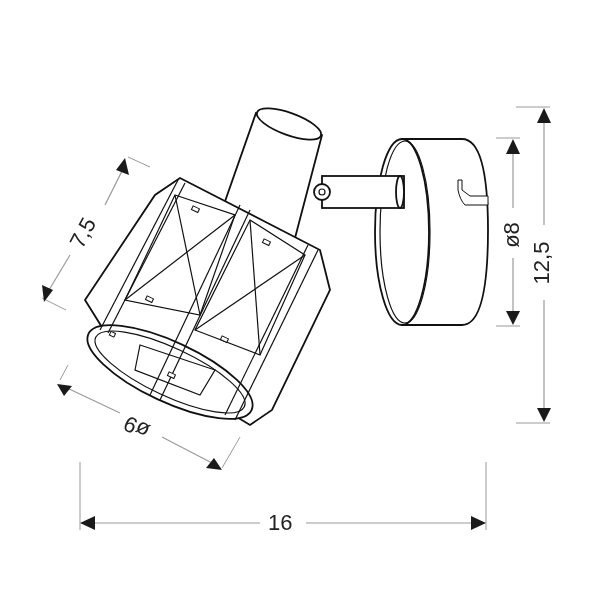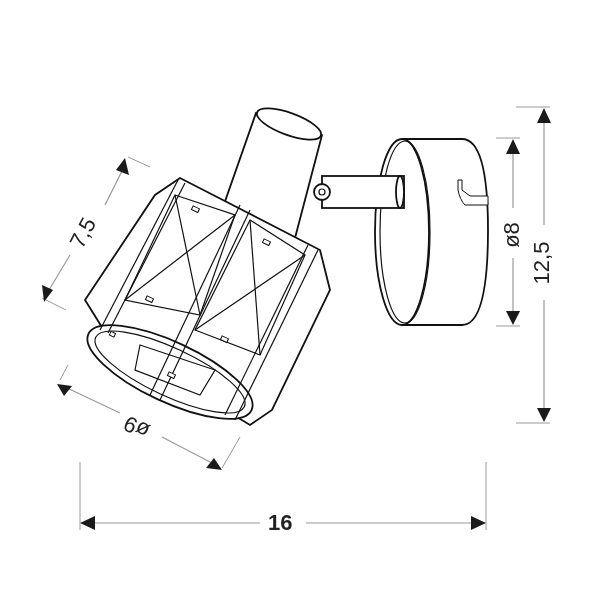--- a/index.html
+++ b/index.html
@@ -109,14 +109,14 @@
       <line class="dim-line" x1="306" y1="523" x2="474" y2="523"></line>
       <polygon class="arrow" points="80,523 95,516 95,530"></polygon>
       <polygon class="arrow" points="486,523 471,516 471,530"></polygon>
     </g>
   </svg>
 
   <span class="lbl" style="left:68px; top:222px; transform: rotate(-62deg); transform-origin: center;">7,5</span>
   <span class="lbl" style="left:124px; top:416px; transform: rotate(25deg) scaleX(-1) scaleY(-1); transform-origin: center;">ø9</span>
   <span class="lbl" style="left:499px; top:224px; transform: rotate(-90deg); transform-origin: center;">ø8</span>
   <span class="lbl" style="left:521px; top:252px; transform: rotate(-90deg); transform-origin: center;">12,5</span>
-  <span class="lbl" style="left:268px; top:512px;font-weight:bold;">16</span>
+  <span class="lbl" style="left:268px; top:512px;">16</span>
 </div>
 
 </body></html>

